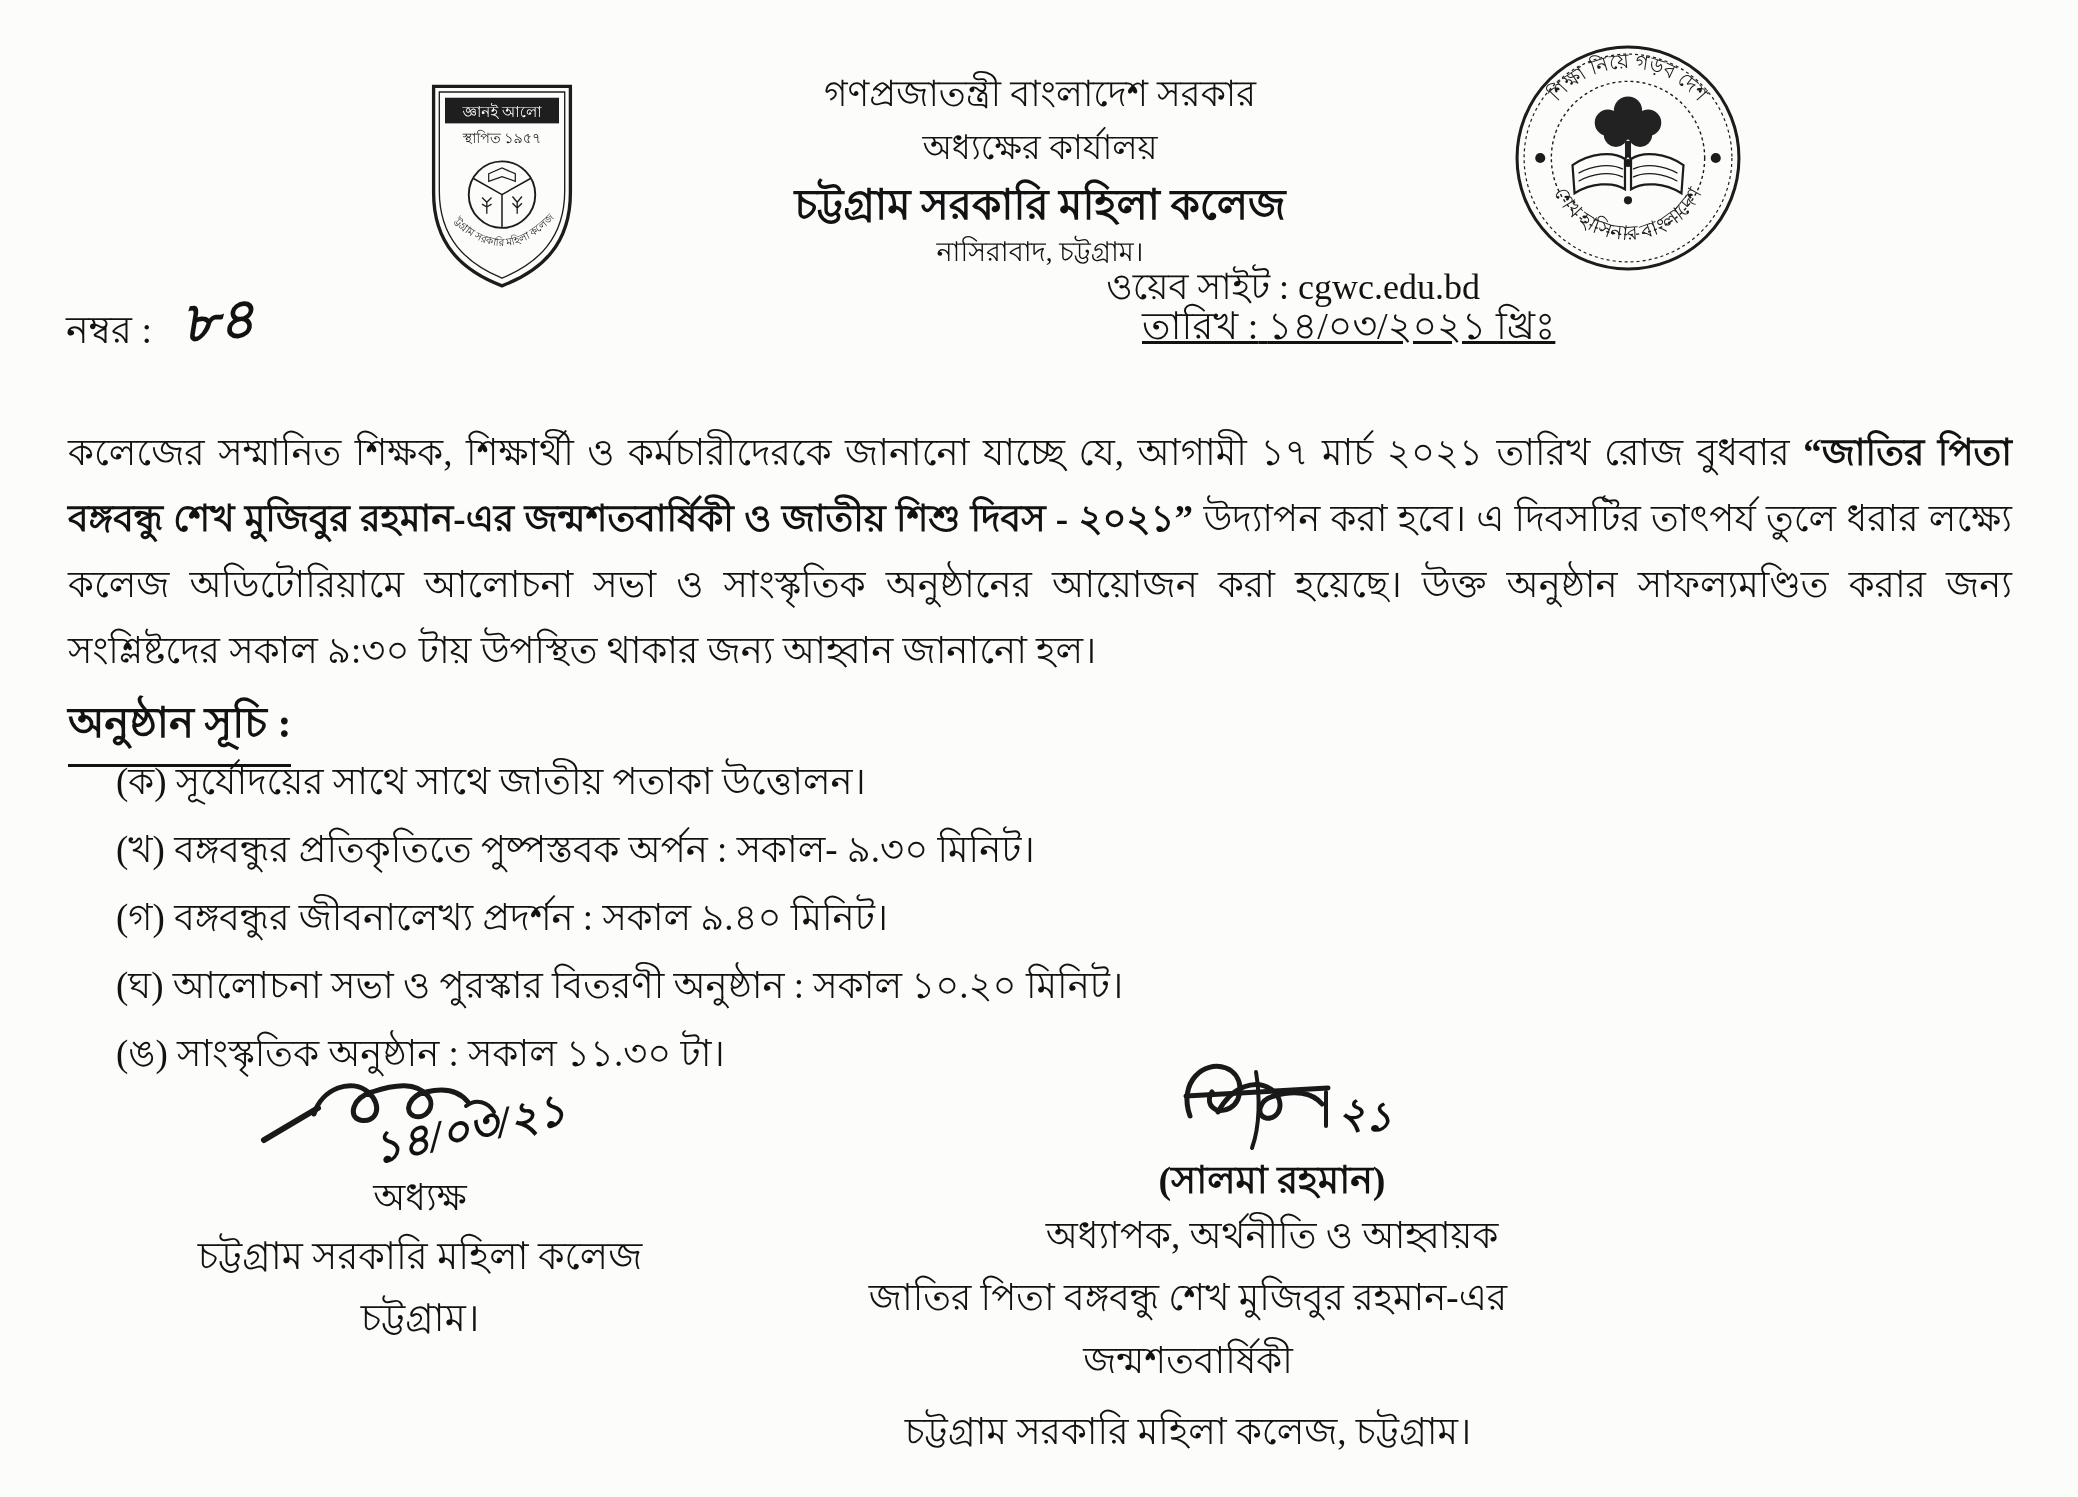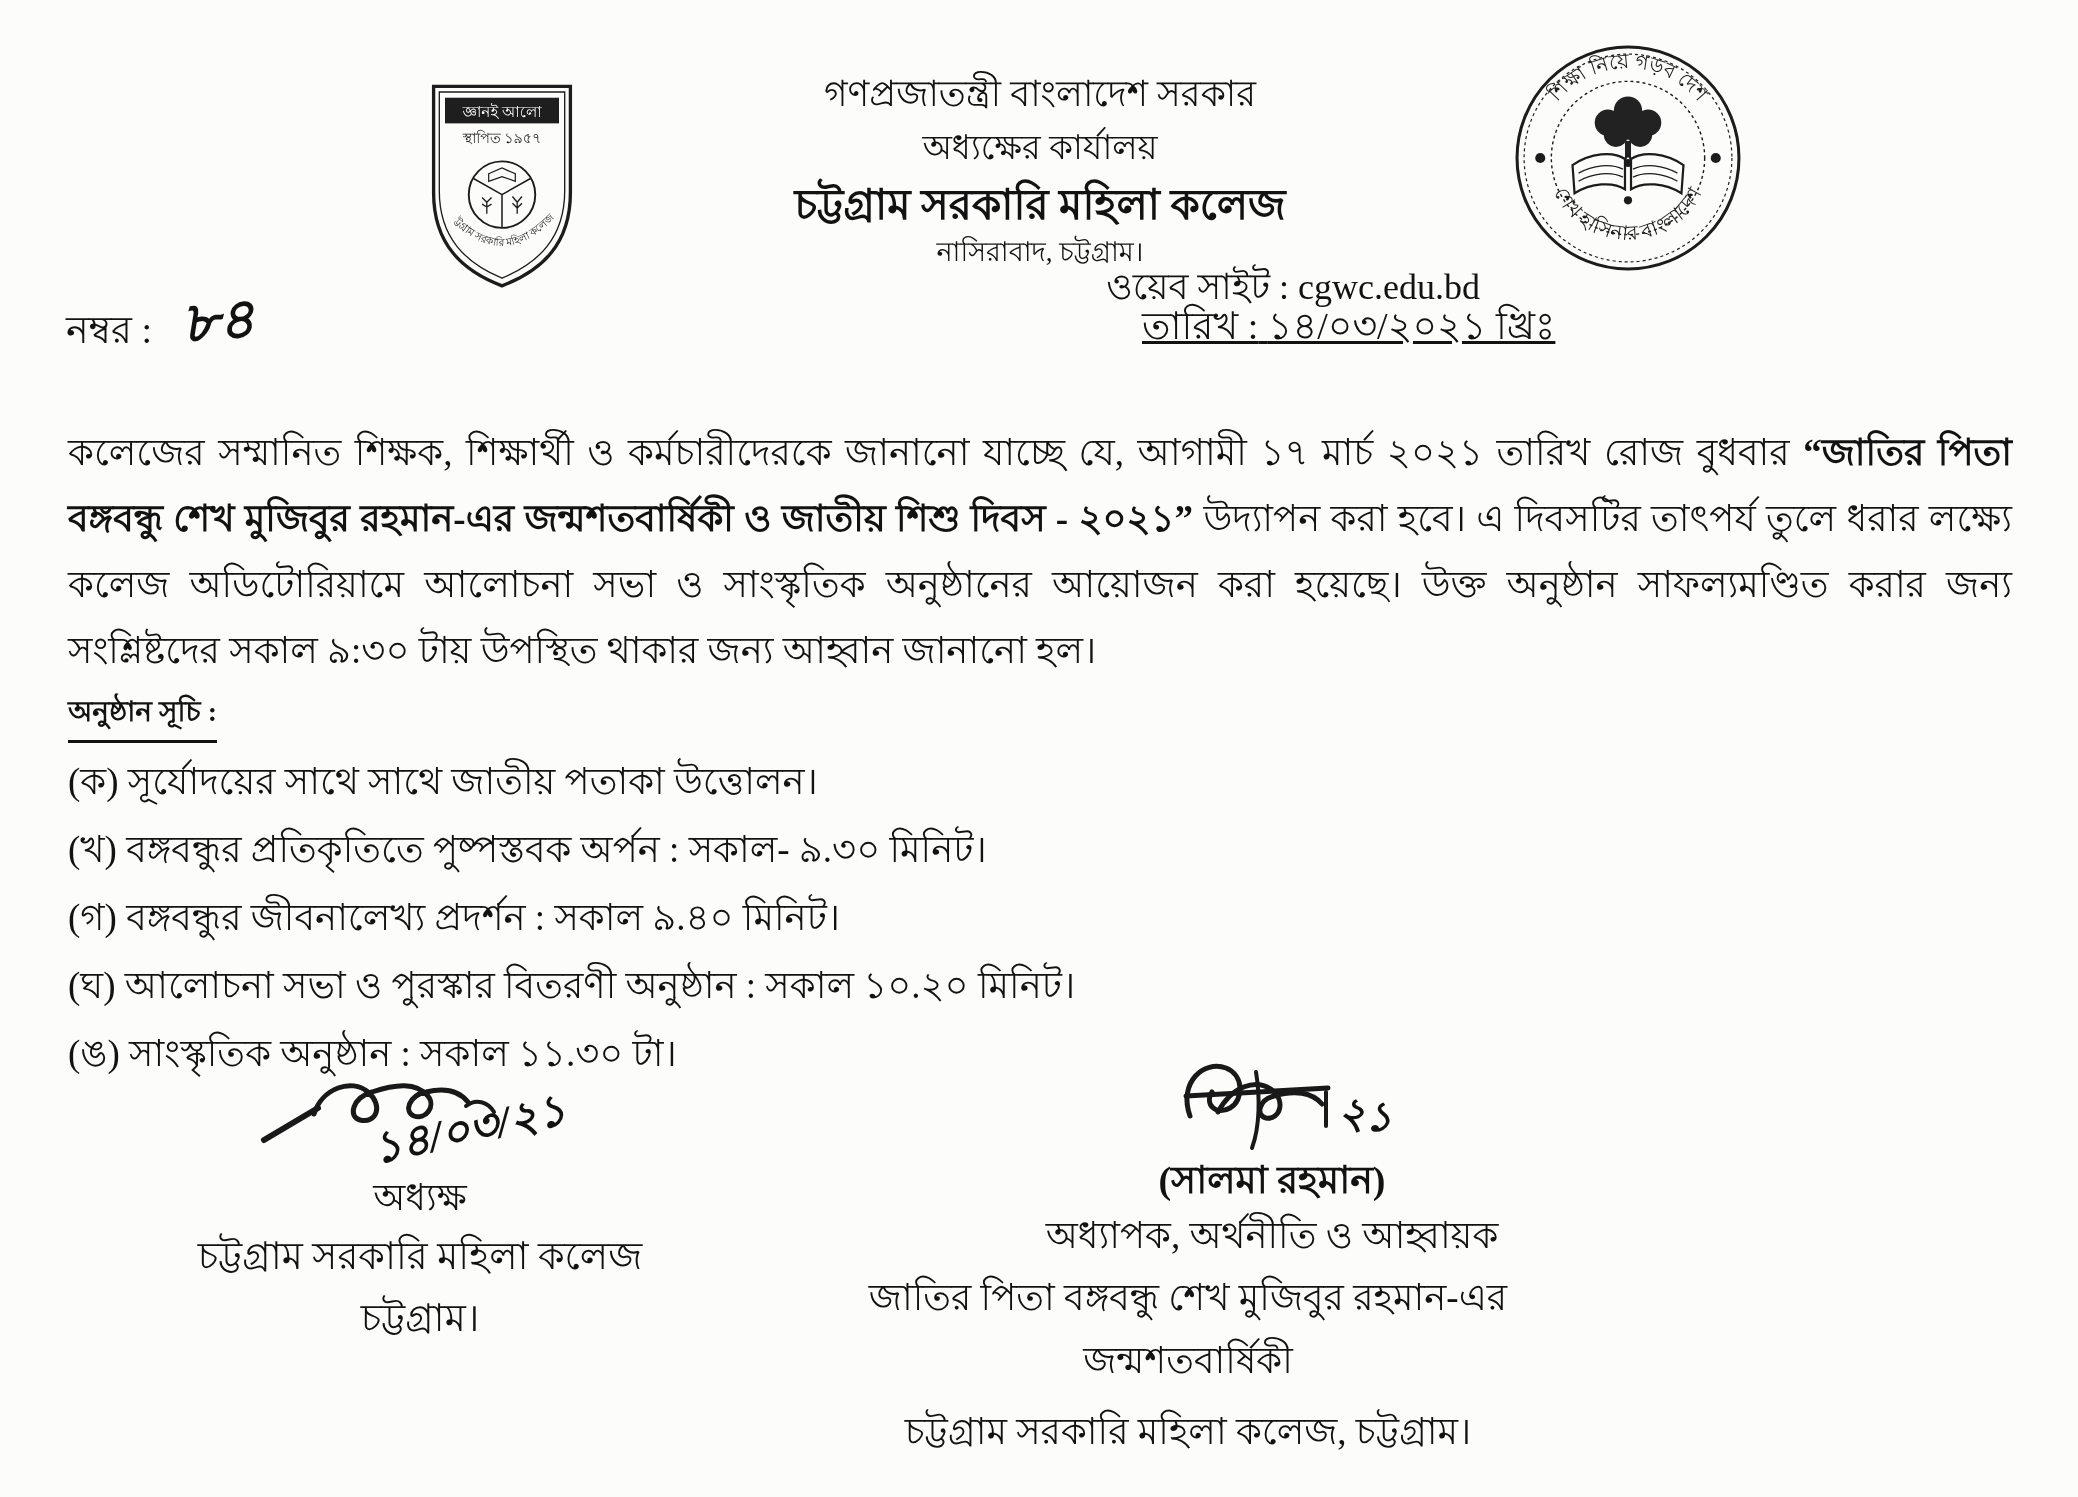--- a/index.html
+++ b/index.html
@@ -25,23 +25,23 @@
   .memo-value{left:182px;top:278px;font-size:56px;font-weight:bold;transform:rotate(-5deg);font-style:italic;}
   .date-line{left:1142px;top:296px;font-size:38px;text-decoration:underline;}
   
   .title-wrap{left:0;top:352px;width:2078px;text-align:center;}
   .title-text{display:inline-block;font-size:48px;font-weight:bold;border-bottom:4px solid #121212;padding:0 6px 4px 6px;}
   
   .body-par{left:68px;top:420px;width:1944px;font-size:37px;line-height:66px;text-align:justify;}
   .body-par .hl{font-weight:bold;}
   
   .sched-head{left:68px;top:690px;}
-  .sched-head span{display:inline-block;font-size:28px;font-weight:bold;border-bottom:3px solid #121212;padding-bottom:3px;}
+  .sched-head span{display:inline-block;font-size:42px;font-weight:bold;border-bottom:3px solid #121212;padding-bottom:3px;}
   .sched-list{left:68px;top:748px;width:1500px;}
-  .sched-list div{font-size:37px;line-height:68px;white-space:nowrap;}
+  .sched-list div{font-size:37px;line-height:68px;white-space:nowrap;margin-left:48px;}
   
   .sig-svg{stroke:#191919;fill:none;stroke-linecap:round;}
   .handwrite{font-weight:bold;font-style:italic;}
   .sgl-date{left:372px;top:1096px;font-size:44px;transform:rotate(-12deg);}
   .sgl-l1{left:180px;top:1168px;width:480px;font-size:37px;}
   .sgl-l2{left:160px;top:1226px;width:520px;font-size:38px;}
   .sgl-l3{left:160px;top:1288px;width:520px;font-size:38px;}
   .sgr-name{left:972px;top:1150px;width:600px;font-size:38px;font-weight:bold;}
   .sgr-l1{left:972px;top:1206px;width:600px;font-size:37px;}
   .sgr-l2{left:858px;top:1268px;width:660px;font-size:37px;}

